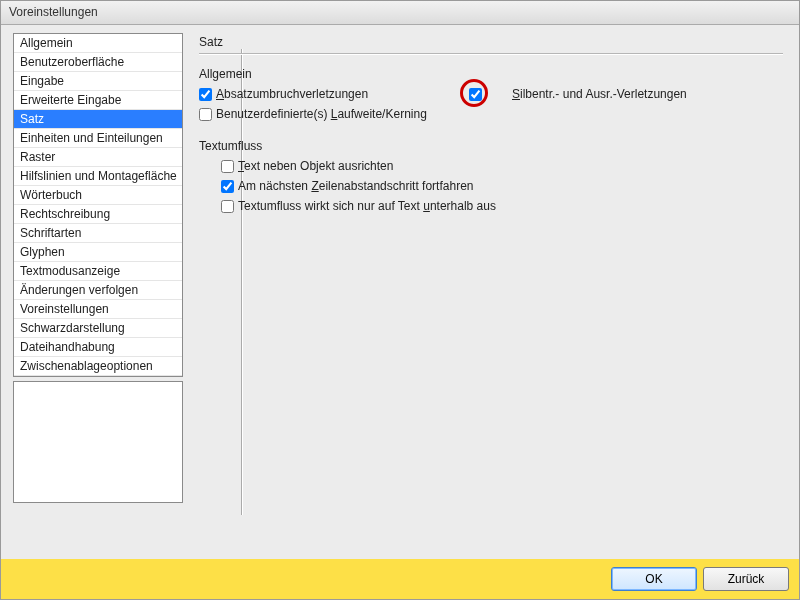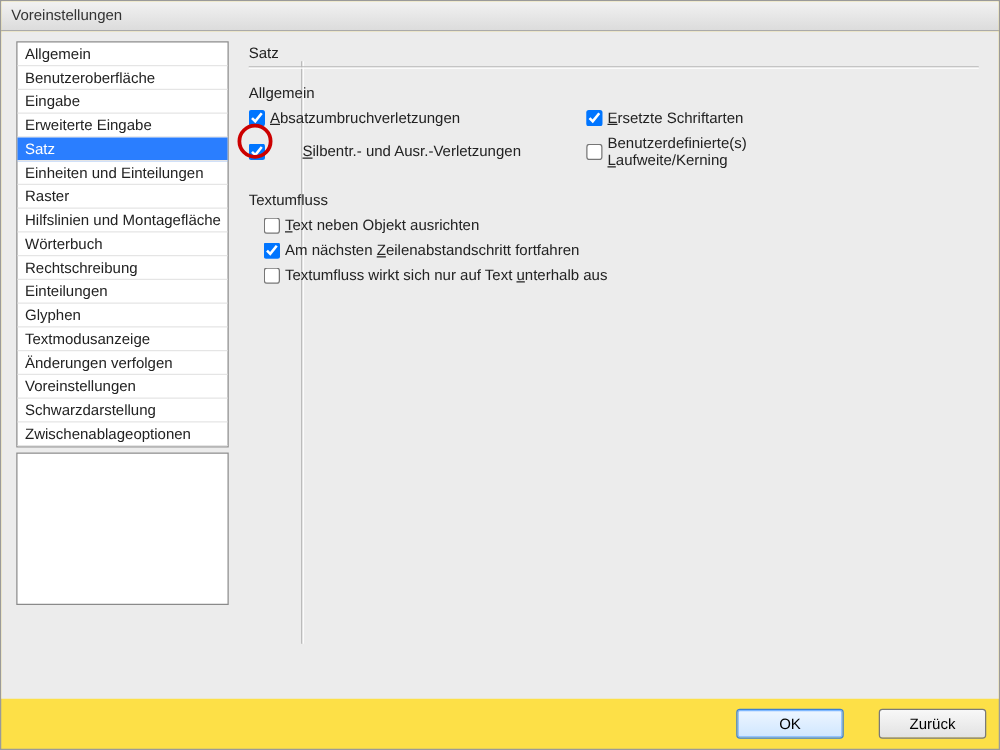--- a/index.html
+++ b/index.html
@@ -129,40 +129,41 @@
     display: grid;
     grid-template-columns: 260px 220px;
     column-gap: 10px;
     row-gap: 6px;
   }
   .stack {
     display: flex;
     flex-direction: column;
     gap: 6px;
     padding-left: 12px;
+    margin-left: 10px;
   }
   .cbrow {
     display: flex;
     align-items: center;
     gap: 4px;
   }
   input[type=checkbox] {
     width: 13px;
     height: 13px;
     margin: 0;
   }
   .mnemonic {
     text-decoration: underline;
   }
   .buttons {
     position: absolute;
     right: 10px;
     bottom: 8px;
     display: flex;
-    gap: 28px;
+    gap: 6px;
   }
   button.btn {
     min-width: 86px;
     height: 24px;
     border: 1px solid #7a7a7a;
     background: linear-gradient(#f8f8f8, #e2e2e2);
     border-radius: 3px;
     font-family: inherit;
     font-size: 12px;
     padding: 0 12px;
@@ -204,47 +205,44 @@
           <div class="cat-item">Allgemein</div>
           <div class="cat-item">Benutzeroberfläche</div>
           <div class="cat-item">Eingabe</div>
           <div class="cat-item">Erweiterte Eingabe</div>
           <div class="cat-item selected">Satz</div>
           <div class="cat-item">Einheiten und Einteilungen</div>
           <div class="cat-item">Raster</div>
           <div class="cat-item">Hilfslinien und Montagefläche</div>
           <div class="cat-item">Wörterbuch</div>
           <div class="cat-item">Rechtschreibung</div>
-          <div class="cat-item">Einteilungen</div>
+          <div class="cat-item">Schriftarten</div>
           <div class="cat-item">Glyphen</div>
           <div class="cat-item">Textmodusanzeige</div>
           <div class="cat-item">Änderungen verfolgen</div>
           <div class="cat-item">Voreinstellungen</div>
           <div class="cat-item">Schwarzdarstellung</div>
+          <div class="cat-item">Dateihandhabung</div>
           <div class="cat-item">Zwischenablageoptionen</div>
         </div>
       <div class="extra-box"></div>
     </div>
 
     <div class="sep-v"></div>
 
     <div class="content">
       <div class="panel-title">Satz</div>
       <div class="h-rule"></div>
 
       <fieldset>
         <legend>Allgemein</legend>
         <div class="grid" id="grid-highlight">
             <label class="cbrow">
               <input type="checkbox" checked="" style="">
               <span><span class="mnemonic">A</span>bsatzumbruchverletzungen</span>
-            </label>
-            <label class="cbrow">
-              <input type="checkbox" checked="" style="">
-              <span><span class="mnemonic">E</span>rsetzte Schriftarten</span>
             </label>
             <label class="cbrow" style="position: relative; gap: 30px;">
               <input type="checkbox" checked="" style="">
               <span><span class="mnemonic">S</span>ilbentr.- und Ausr.-Verletzungen</span>
               <div class="red-circle" style="left: -9px; top: -8px;"></div>
             </label>
             <label class="cbrow">
               <input type="checkbox" style="">
               <span>Benutzerdefinierte(s) <span class="mnemonic">L</span>aufweite/Kerning</span>
             </label>

